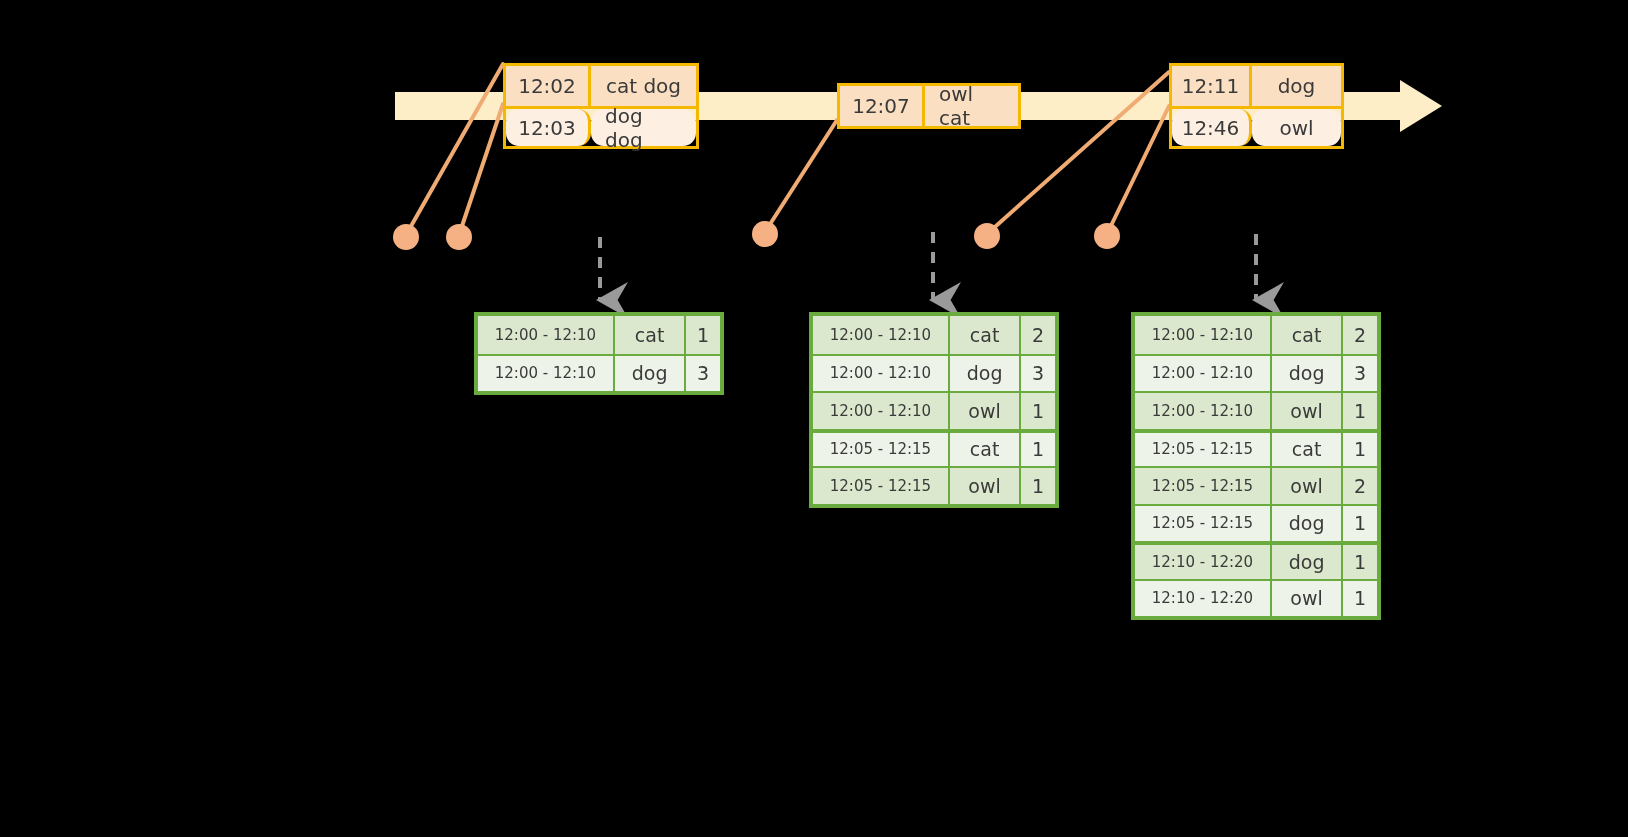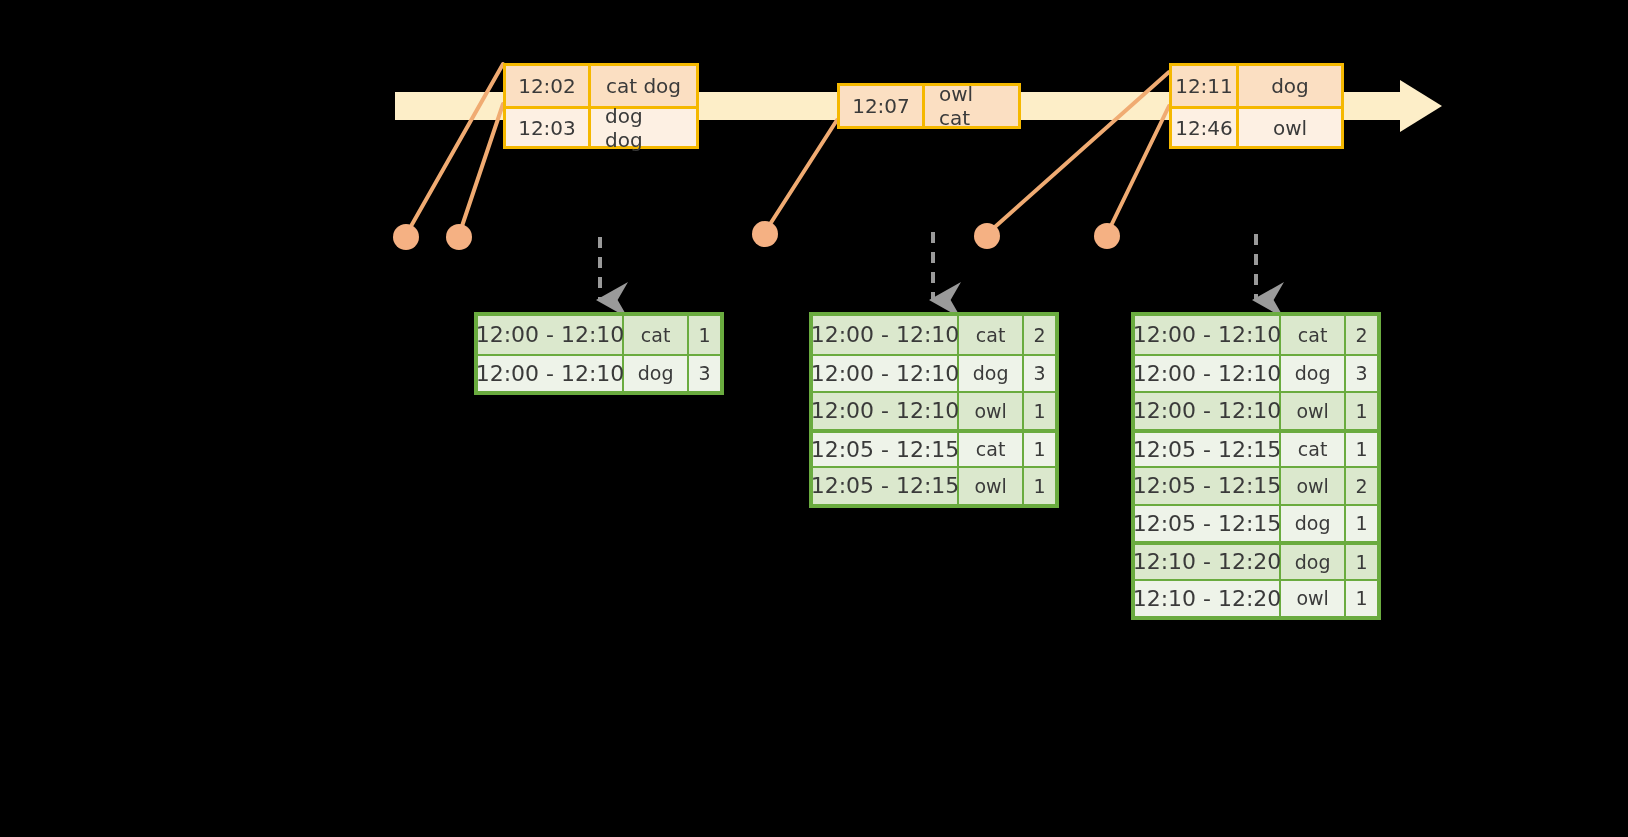--- a/index.html
+++ b/index.html
@@ -31,38 +31,38 @@
   .evt-row + .evt-row{border-top:3px solid #f5b800;}
   .evt-row .c-time{
     width:85px;display:flex;align-items:center;justify-content:center;
     border-right:3px solid #f5b800;box-sizing:border-box;font-size:20px;
   }
   .evt-row .c-words{
     display:flex;align-items:center;justify-content:center;
     box-sizing:border-box;font-size:20px;padding:0 14px;flex:1;
   }
   .evt-row.shade .c-time,.evt-row.shade .c-words{background:#fbdfc2;}
-  .evt-row.light .c-time,.evt-row.light .c-words{background:#fdf0e3;}
+  .evt-row.light .c-time,.evt-row.light .c-words{background:#fdf0e3;border-radius:13px;}
 
   #evt1{left:503px;top:61px;width:196px;}
   #evt2{left:837px;top:81px;width:184px;}
   #evt3{left:1169px;top:61px;width:175px;}
-  #evt3 .c-time{width:67px;}
+  #evt3 .c-time{width:80px;}
 
   
   .res-table{
     position:absolute;border:4px solid #6aab3f;box-sizing:border-box;
   }
   .res-row{display:flex;height:37.5px;box-sizing:border-box;}
   .res-row + .res-row{border-top:2px solid #6aab3f;}
   .res-row.grp-sep{border-top:4px solid #6aab3f;}
   .res-row .c-win{
     display:flex;align-items:center;justify-content:center;
     border-right:2px solid #6aab3f;box-sizing:border-box;
-    font-size:22px;white-space:nowrap;text-align:right;
+    font-size:15px;white-space:nowrap;text-align:right;
   }
   .res-row .c-key{
     width:76px;display:flex;align-items:center;justify-content:center;
     border-right:2px solid #6aab3f;box-sizing:border-box;font-size:19px;
   }
   .res-row .c-cnt{
     width:36px;display:flex;align-items:center;justify-content:center;
     box-sizing:border-box;font-size:19px;
   }
   .res-row.shade .c-win,.res-row.shade .c-key,.res-row.shade .c-cnt{background:#dbe8cd;}

